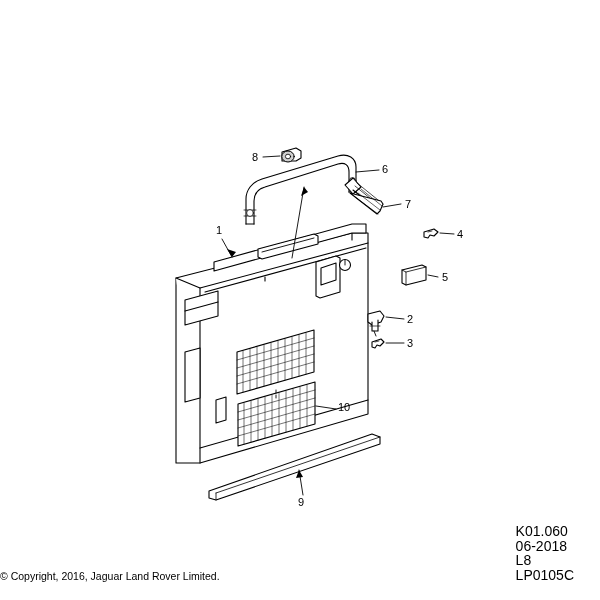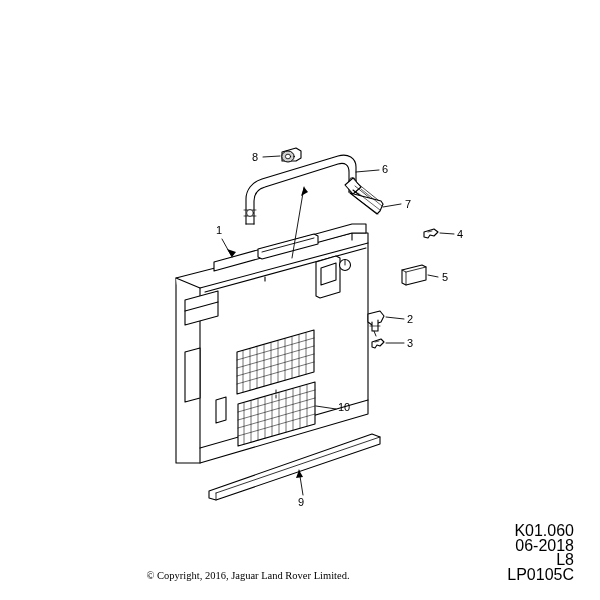--- a/index.html
+++ b/index.html
@@ -31,35 +31,34 @@
     font-size: 11px;
     color: #000000;
     font-family: "Liberation Sans", sans-serif;
     line-height: 11px;
     white-space: nowrap;
   }
   #meta-block {
     position: absolute;
     right: 26px;
     top: 524px;
-    text-align: right;
-    font-size: 16px;
+    font-size: 14px;
     color: #000000;
     line-height: 14.5px;
     font-family: "Liberation Sans", sans-serif;
   }
   #copyright {
     position: absolute;
     left: 0;
     top: 570px;
     width: 496px;
-    text-align: center;
+    text-align: left;
     font-size: 10.5px;
     color: #000000;
-    font-family: Liberation Serif, serif;
+    font-family: Liberation Sans, sans-serif;
   }
 </style>
 </head>
 <body>
 
 <div id="page">
 
   <svg id="diagram-svg" viewBox="0 0 600 600">
     <g fill="none" stroke="#000000" stroke-width="1.1" stroke-linejoin="round" stroke-linecap="round">
 

